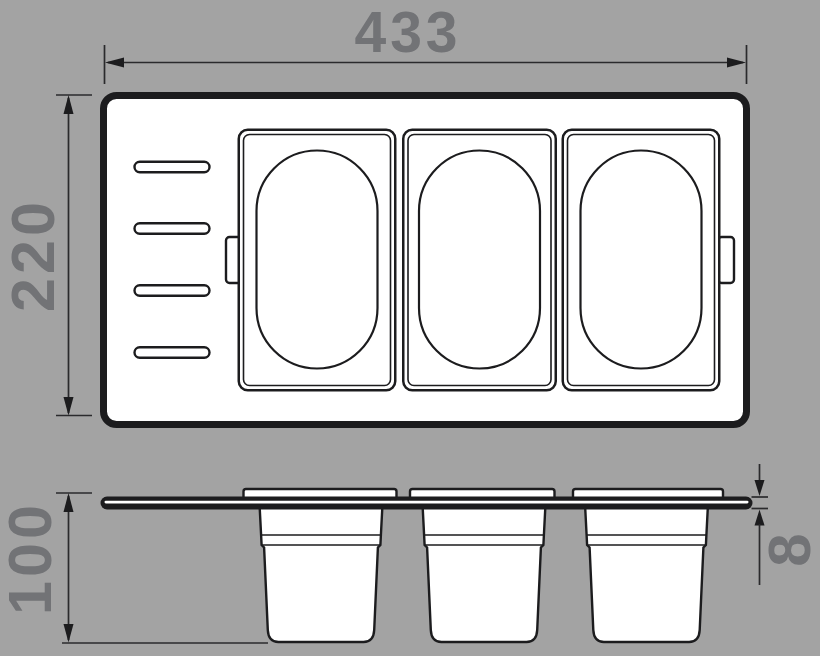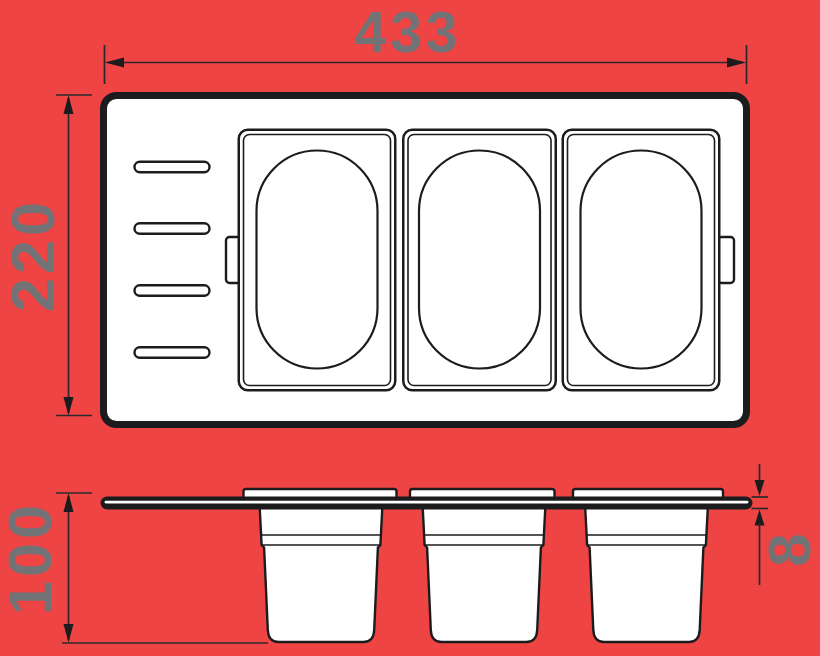--- a/index.html
+++ b/index.html
@@ -1,17 +1,17 @@
 <!DOCTYPE html>
 <html><head>
 <meta charset="utf-8">
 <style>
   html,body{margin:0;padding:0;background:#ffffff;}
   .stage{
-    width:820px;height:656px;position:relative;background:#ef4444;overflow:hidden;
+    width:820px;height:656px;position:relative;background:#a3a3a3;overflow:hidden;
     font-family:"Liberation Sans",sans-serif;
   }
   svg{display:block;}
   .line{stroke:#1c1c1e;fill:none;}
   .fillwhite{fill:#ffffff;}
   .dimline{stroke:#2a2a2c;stroke-width:1.7;fill:none;}
   .arrow{fill:#1c1c1e;stroke:none;}
   .dim-text{
     font-family:"Liberation Sans",sans-serif;
     font-weight:bold;

